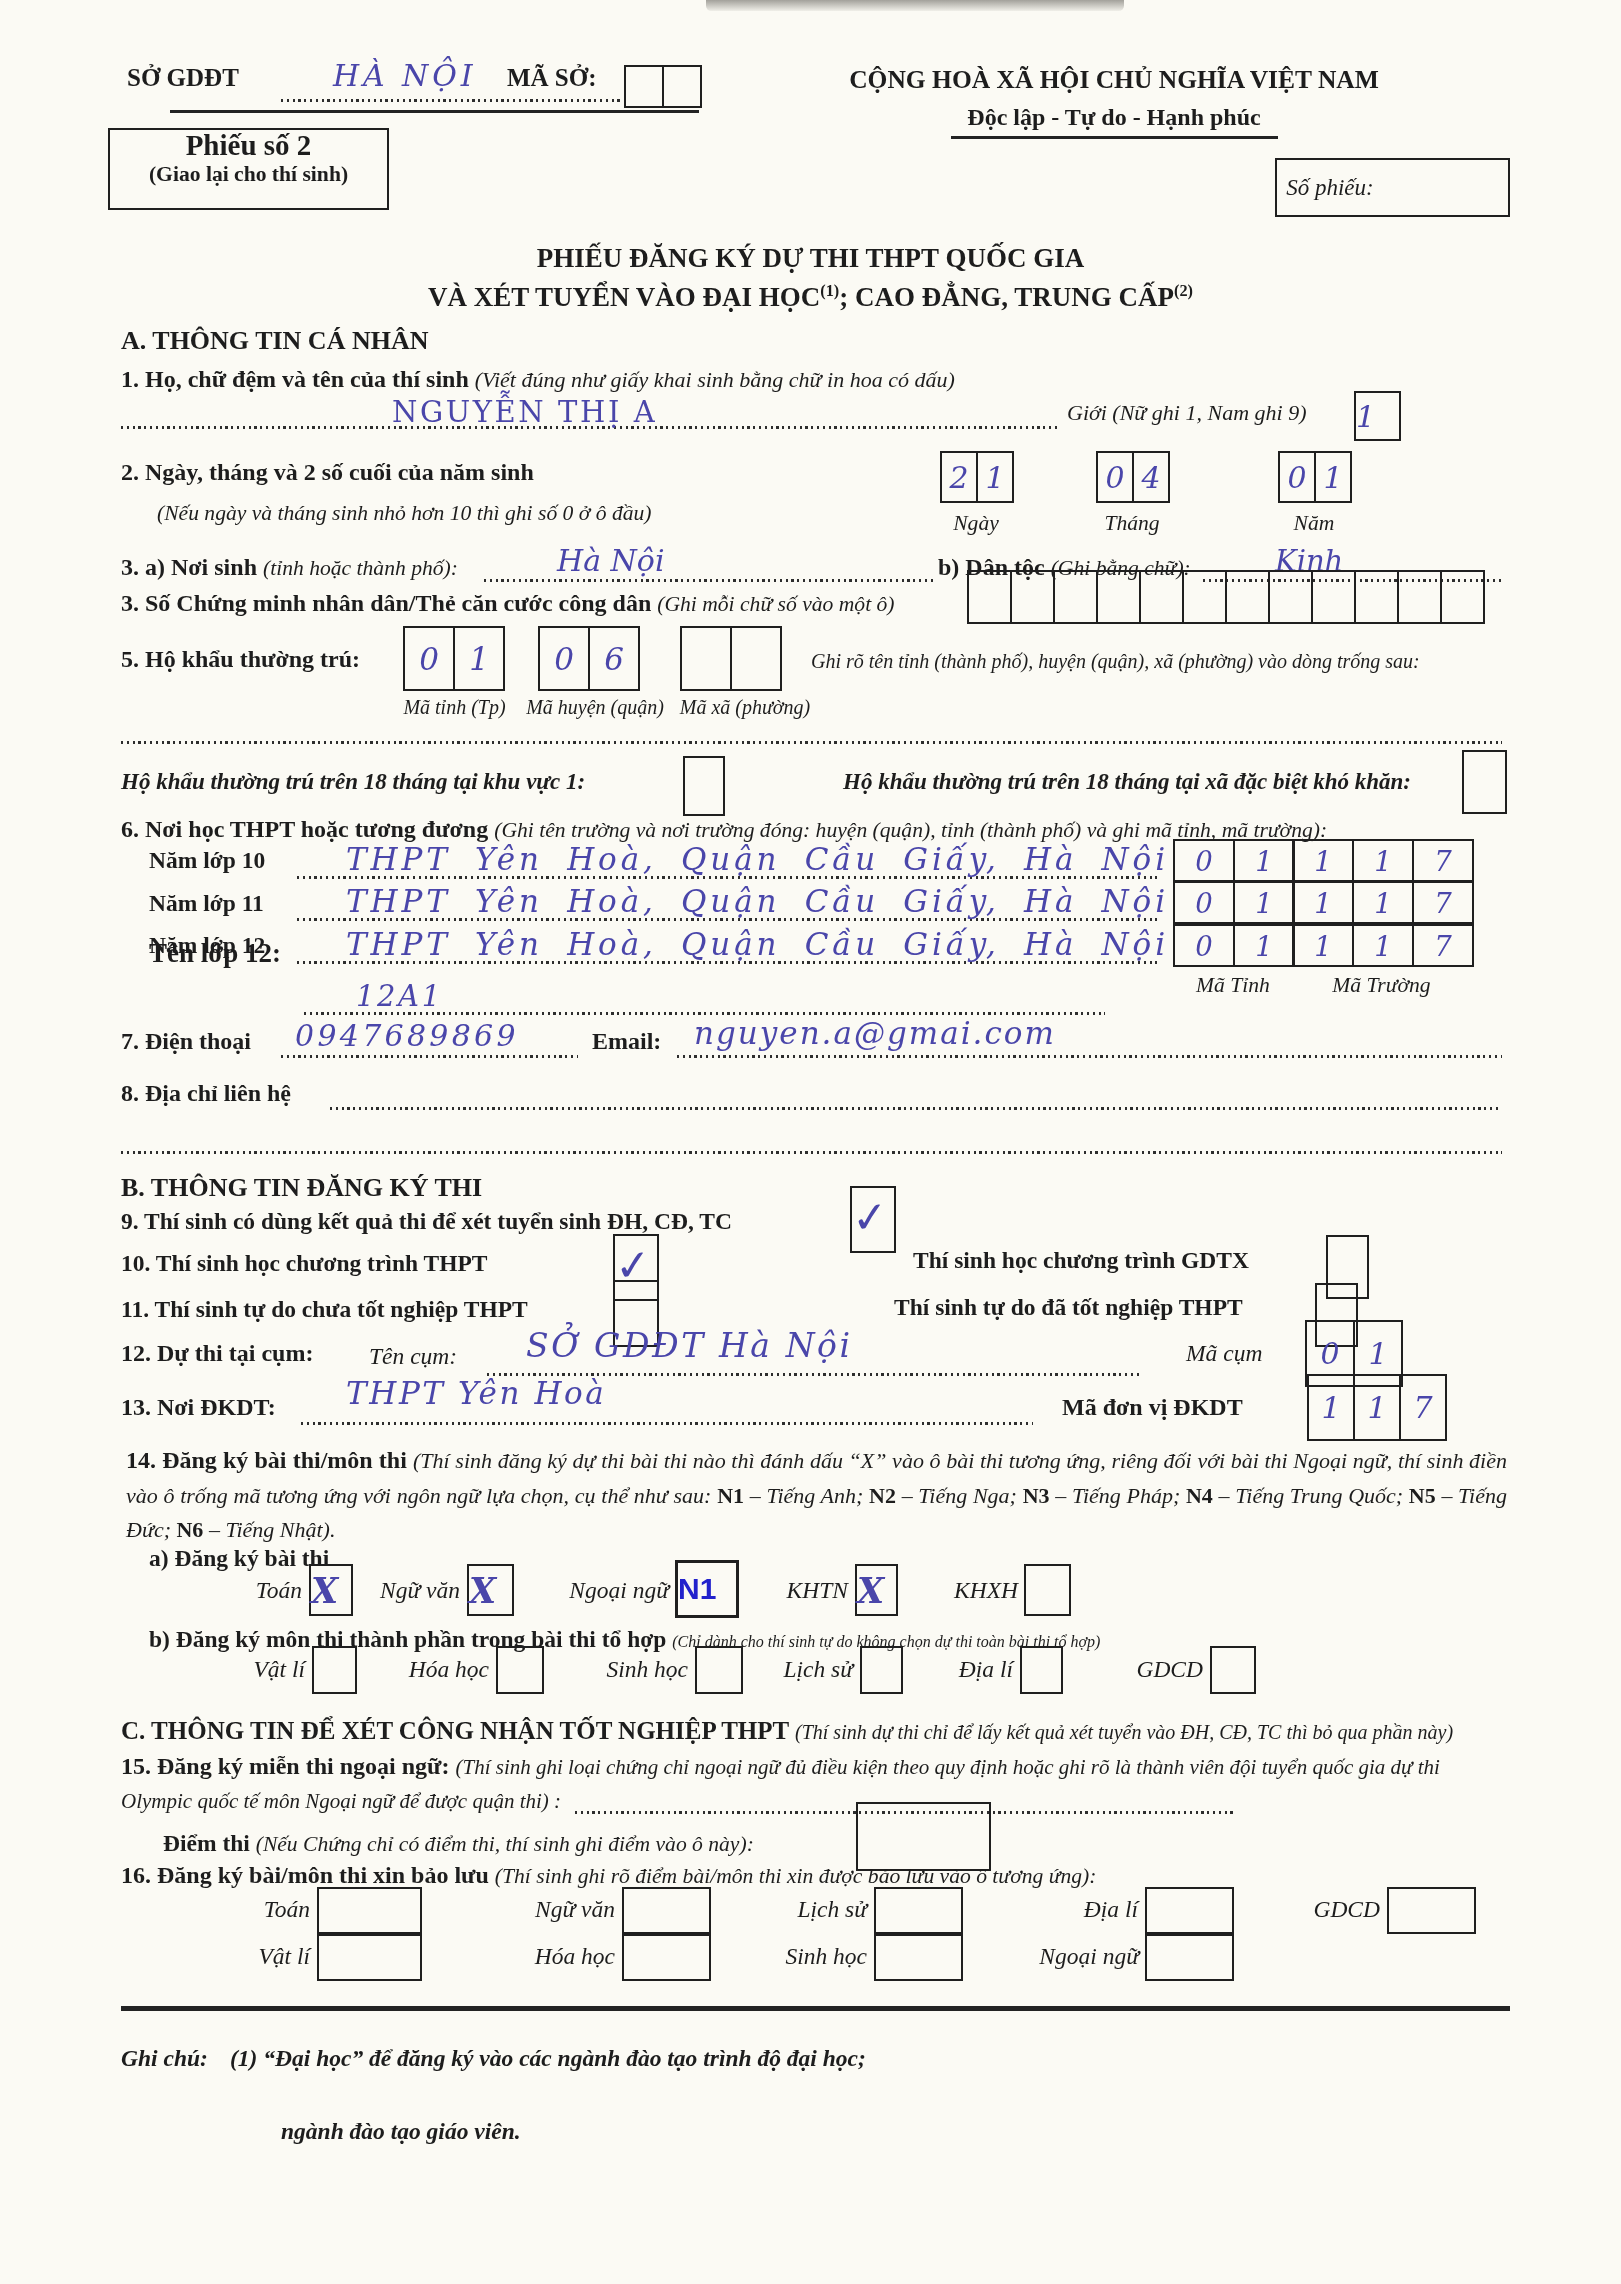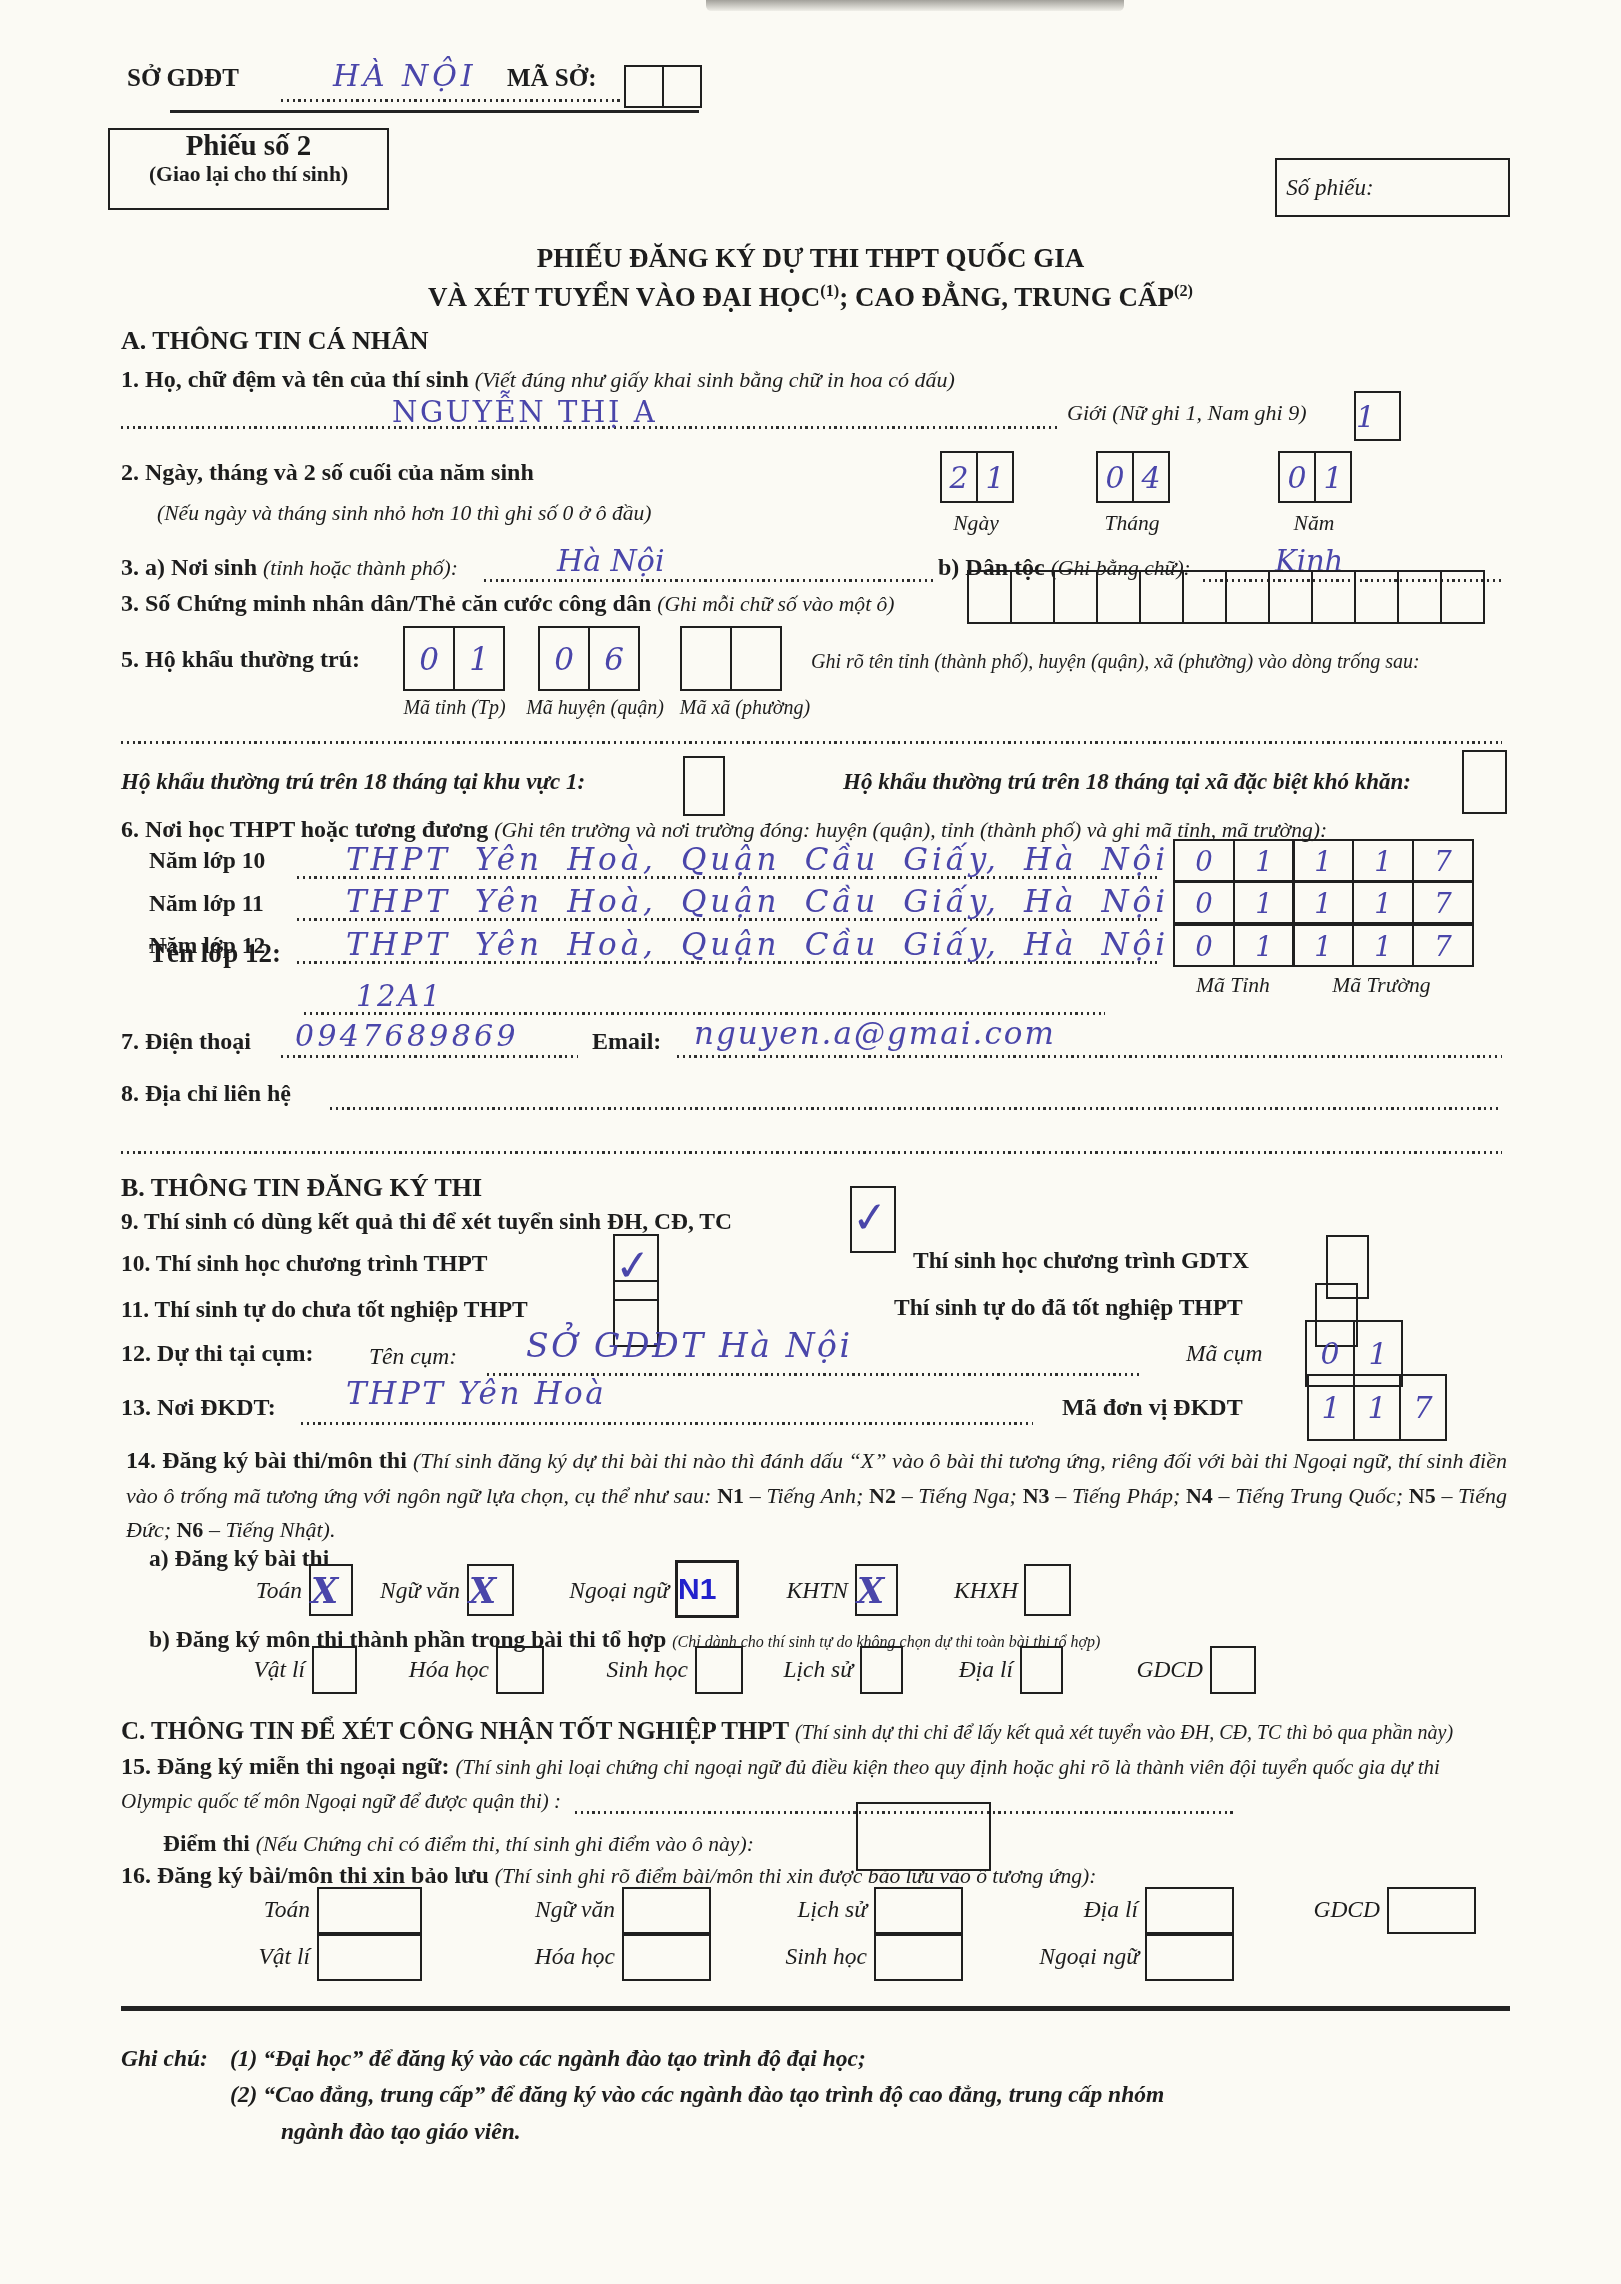--- a/index.html
+++ b/index.html
@@ -36,20 +36,25 @@
   <span class="abs b" style="left:127px;top:64px;font-size:25px">SỞ GDĐT</span>
   <div class="dotbar" style="left:281px;top:99px;width:340px"></div>
   <span class="abs ink" style="left:333px;top:58px;font-size:30px;letter-spacing:3.9px">HÀ NỘI</span>
   <span class="abs b" style="left:503px;top:64px;font-size:25px;background:#fbfaf4;padding:0 3.9px">MÃ SỞ:</span>
   <div class="cellrow" style="left:626px;top:65px">
     <div class="cell" style="width:36px;height:39px"></div>
     <div class="cell" style="width:36px;height:39px"></div>
   </div>
   <div class="rule" style="left:170px;top:110px;width:529px;height:2.6px"></div>
 
+  <div class="abs ctr" style="left:771px;top:65px;width:686px">
+    <div class="b" style="font-size:25.5px">CỘNG HOÀ XÃ HỘI CHỦ NGHĨA VIỆT NAM</div>
+    <div class="b" style="font-size:24px;margin-top:9.2px">Độc lập - Tự do - Hạnh phúc</div>
+    <div style="width:327px;height:2.6px;background:#232323;margin:5.2px auto 0"></div>
+  </div>
 
   <div class="box ctr" style="left:108px;top:128px;width:277px;height:78px;border-width:2.6px;flex-direction:column">
     <div class="b" style="font-size:29px;line-height:1.1">Phiếu số 2</div>
     <div class="b" style="font-size:21.6px;line-height:1.2">(Giao lại cho thí sinh)</div>
   </div>
 
   <div class="box" style="left:1275px;top:158px;width:222px;height:55px;justify-content:flex-start;padding-left:9.2px">
     <span class="i" style="font-size:23px">Số phiếu:</span>
   </div>
 
@@ -409,17 +414,16 @@
     </div>
   <div class="abs i ctr" style="left:992px;top:1943px;width:147px;font-size:23.5px;text-align:right">Ngoại ngữ</div>
   <div class="box" style="left:1145px;top:1934px;width:85px;height:43px">
       <span class="ink digit"></span>
     </div>
 
   <div class="rule" style="left:121px;top:2006px;width:1389px;height:4.6px"></div>
 
   <span class="abs bi" style="left:121px;top:2045px;font-size:23.5px">Ghi chú:</span>
   <span class="abs bi" style="left:230px;top:2045px;font-size:23.5px">(1) “Đại học” để đăng ký vào các ngành đào tạo trình độ đại học;</span>
-  <span class="abs bi" style="left:230px;top:2081px;font-size:23.5px">(2) “Cao đẳng, trung cấp” để đăng ký vào các ngành đào tạo trình độ cao đẳng, trung cấp nhóm</span>
   <span class="abs bi" style="left:281px;top:2118px;font-size:23.5px">ngành đào tạo giáo viên.</span>
 
 </div>
 
 
 </body></html>

